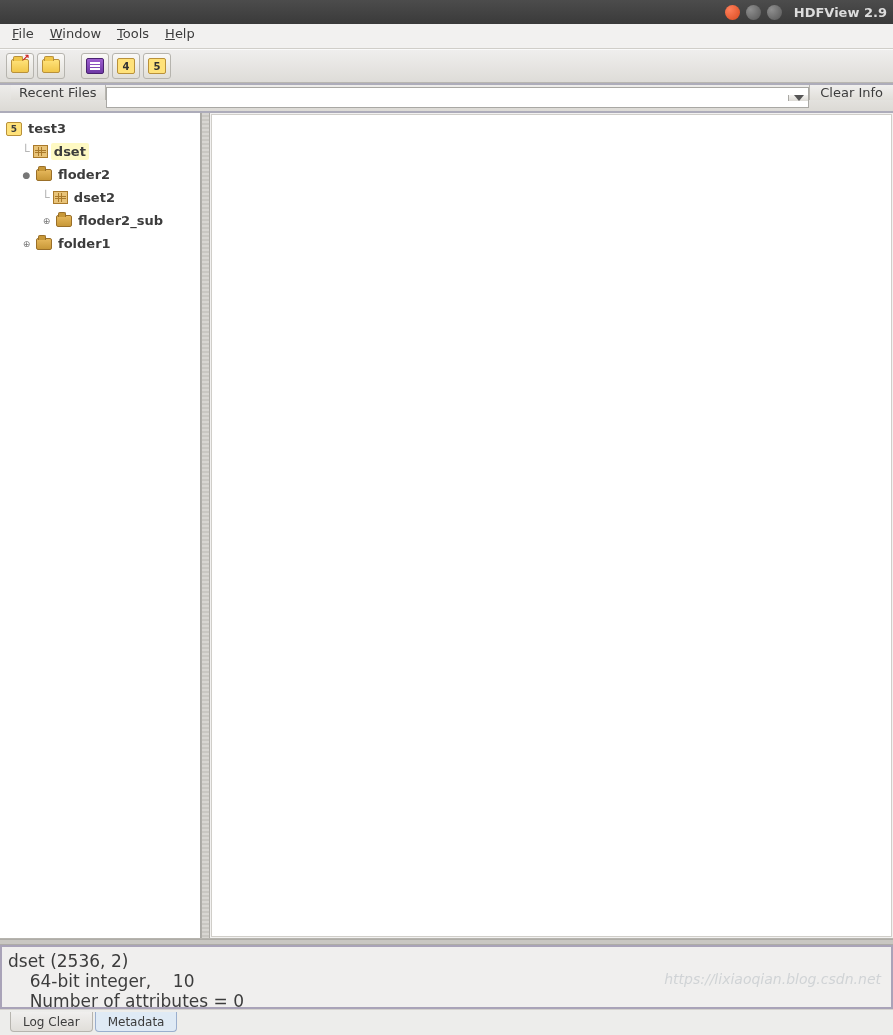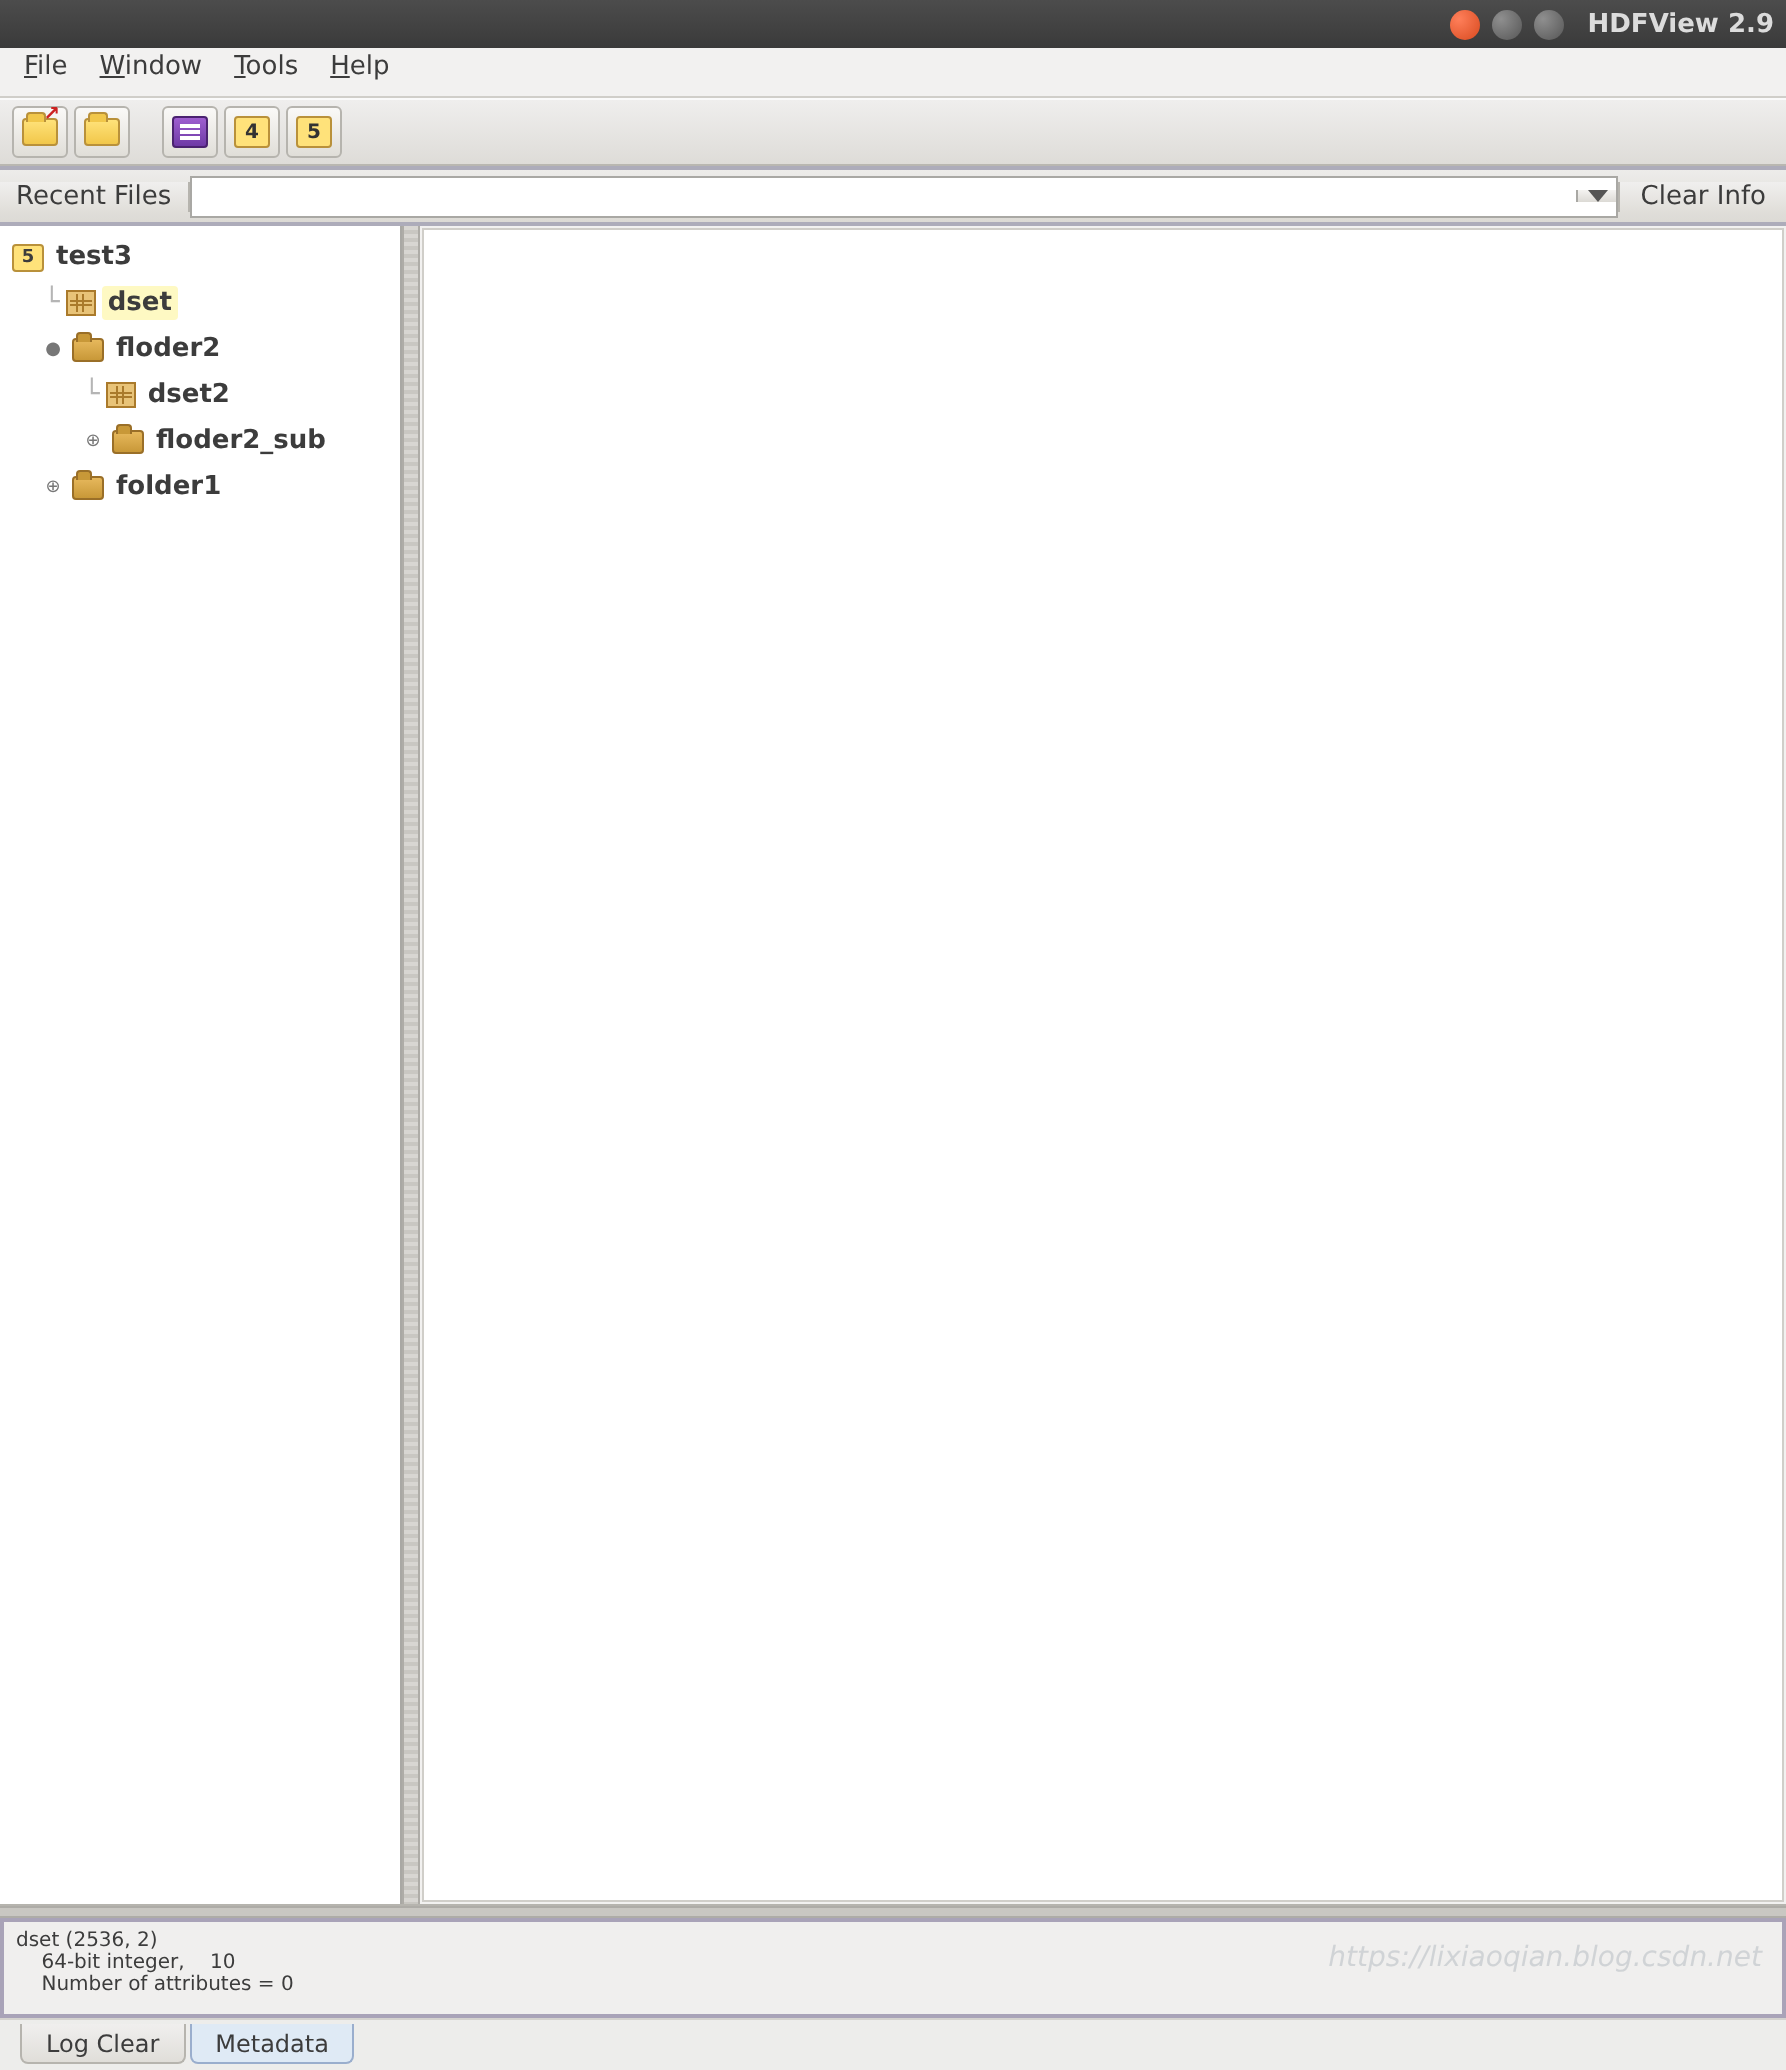--- a/index.html
+++ b/index.html
@@ -101,21 +101,22 @@
   display: flex; align-items: center; justify-content: center;
 }
 
 
 .recentbar {
   height: 30px;
   background: linear-gradient(#edecea, #dcdad5);
   border-top: 2px solid #adacba;
   border-bottom: 2px solid #adacba;
   display: flex;
-  align-items: center;
+  align-items: flex-start;
+  padding-left: 11px;
 }
 .recent-label {
   padding: 0 8px; display: flex; align-items: center;
   border-right: 1px solid #b6b4ae;
   background: linear-gradient(#f0efee, #e0ded9);
 }
 .recent-combo {
   flex: 1; display: flex; align-items: center;
   background: #fff;
   border: 1px solid #a9a8a4;
@@ -206,23 +207,23 @@
 }
 .ico-grp::before {
   content:""; position:absolute; top:-4px; left:1px; width:6px; height:4px;
   background:#c89838; border:1px solid #9a6f28; border-bottom:none;
   border-radius:2px 2px 0 0;
 }
 
 
 .hsplit { height: 6px; background: #c9c7c2; border-top:1px solid #aeaca7; border-bottom:1px solid #aeaca7; cursor: row-resize; }
 .infopanel {
-  height: 50px; background: #f0efee;
+  height: 64px; background: #f0efee;
   border: 2px solid #a9a3b8; border-left-width:2px; border-right-width:2px;
-  padding: 4px 6px; font-size: 10px;
+  padding: 4px 6px; font-size: 17px;
   white-space: pre-wrap; overflow: auto;
 }
 
 
 .bottomtabs {
   height: 26px; background: #ededeb;
   display: flex; align-items: flex-start; padding: 2px 6px 0 10px;
   border-top: 1px solid #d4d2ce;
 }
 .btab {

